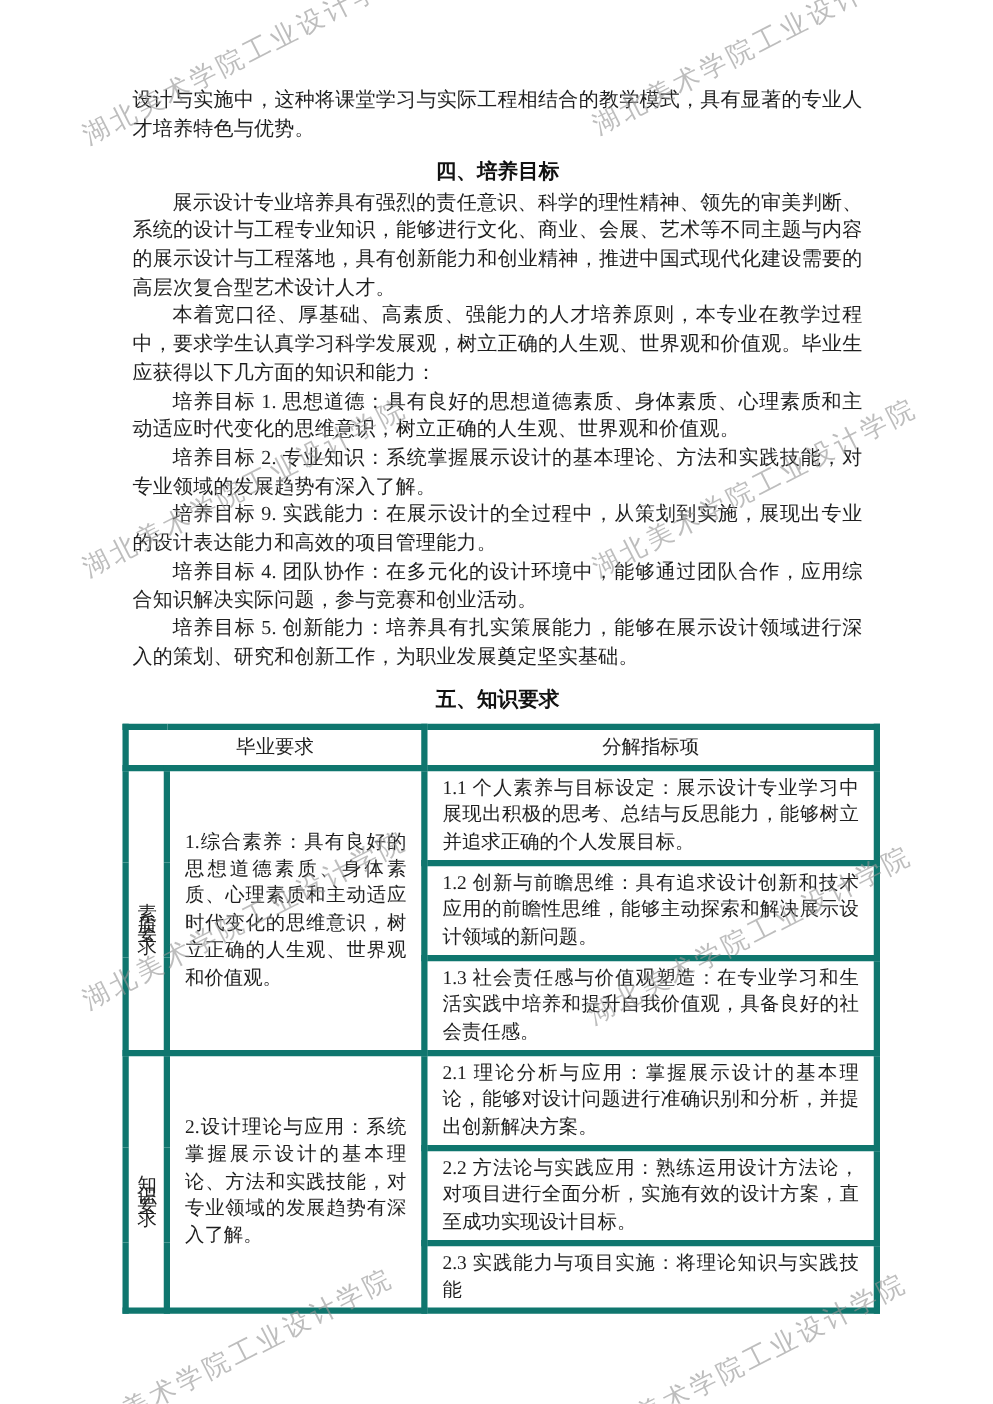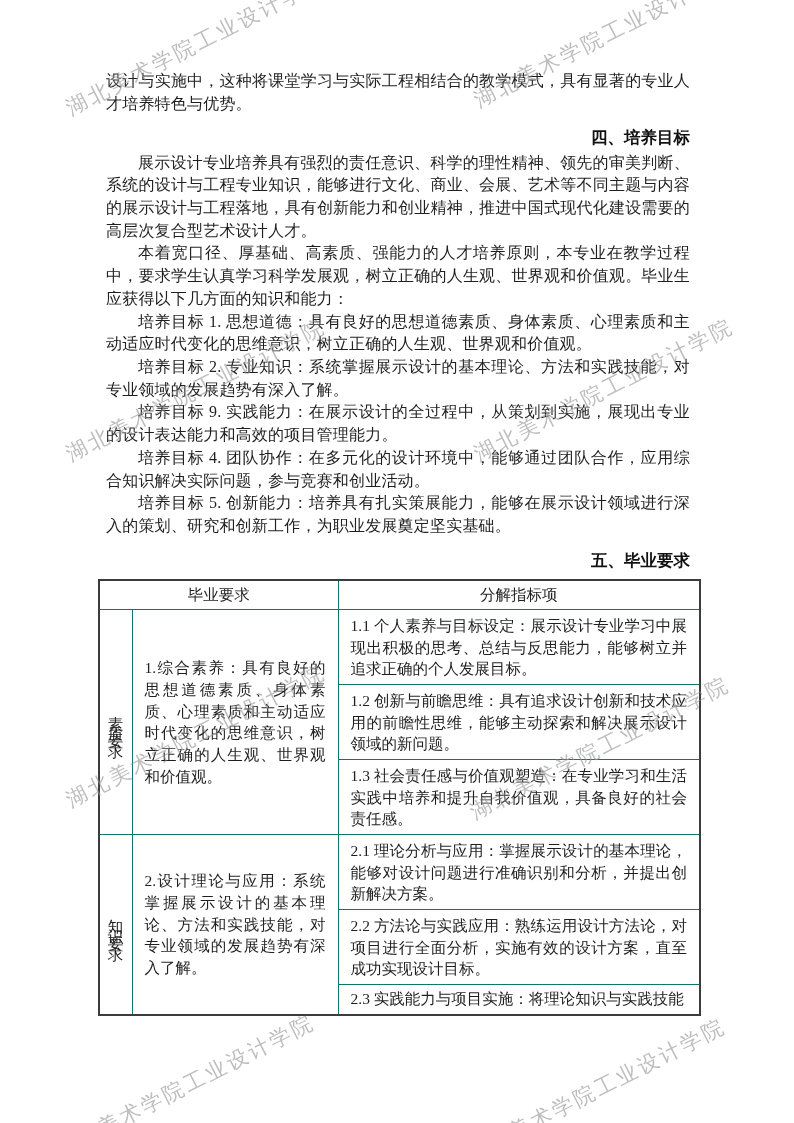--- a/index.html
+++ b/index.html
@@ -55,35 +55,35 @@
     margin: 0;
     letter-spacing: 0.2px;
   }
   h3.heading {
     font-family: "Liberation Sans", "DejaVu Sans", sans-serif;
     font-size: 16.5px;
     font-weight: bold;
     color: #111;
     margin: 11px 0 2px 0;
     line-height: 1.4;
-    text-align: right;
+    text-align: center;
   }
   
   table.req-table {
     border-collapse: collapse;
     width: 601px;
     margin-left: -8px;
     margin-top: 7px;
     table-layout: fixed;
     font-size: 15.5px;
     line-height: 1.4;
     border: 2px solid #3c3c3c;
   }
   table.req-table td {
-    border: 1px solid #0f766e;
+    border: 5px solid #0f766e;
     vertical-align: middle;
     padding: 3px 12px;
   }
   td.th {
     text-align: center;
     height: 30px;
     padding: 2px;
   }
   td.cat {
     writing-mode: vertical-lr;
@@ -119,21 +119,21 @@
 
     <h3 class="heading">四、培养目标</h3>
     <p class="para">展示设计专业培养具有强烈的责任意识、科学的理性精神、领先的审美判断、系统的设计与工程专业知识，能够进行文化、商业、会展、艺术等不同主题与内容的展示设计与工程落地，具有创新能力和创业精神，推进中国式现代化建设需要的高层次复合型艺术设计人才。</p>
     <p class="para">本着宽口径、厚基础、高素质、强能力的人才培养原则，本专业在教学过程中，要求学生认真学习科学发展观，树立正确的人生观、世界观和价值观。毕业生应获得以下几方面的知识和能力：</p>
     <p class="para">培养目标 1. 思想道德：具有良好的思想道德素质、身体素质、心理素质和主动适应时代变化的思维意识，树立正确的人生观、世界观和价值观。</p>
     <p class="para">培养目标 2. 专业知识：系统掌握展示设计的基本理论、方法和实践技能，对专业领域的发展趋势有深入了解。</p>
     <p class="para">培养目标 9. 实践能力：在展示设计的全过程中，从策划到实施，展现出专业的设计表达能力和高效的项目管理能力。</p>
     <p class="para">培养目标 4. 团队协作：在多元化的设计环境中，能够通过团队合作，应用综合知识解决实际问题，参与竞赛和创业活动。</p>
     <p class="para">培养目标 5. 创新能力：培养具有扎实策展能力，能够在展示设计领域进行深入的策划、研究和创新工作，为职业发展奠定坚实基础。</p>
 
-    <h3 class="heading">五、毕业要求</h3>
+    <h3 class="heading">五、知识要求</h3>
 
     <table class="req-table">
       <colgroup>
         <col style="width:33px">
         <col style="width:206px">
         <col style="width:362px">
       </colgroup>
       <tbody>
         <tr>
           <td class="th" colspan="2">毕业要求</td>

